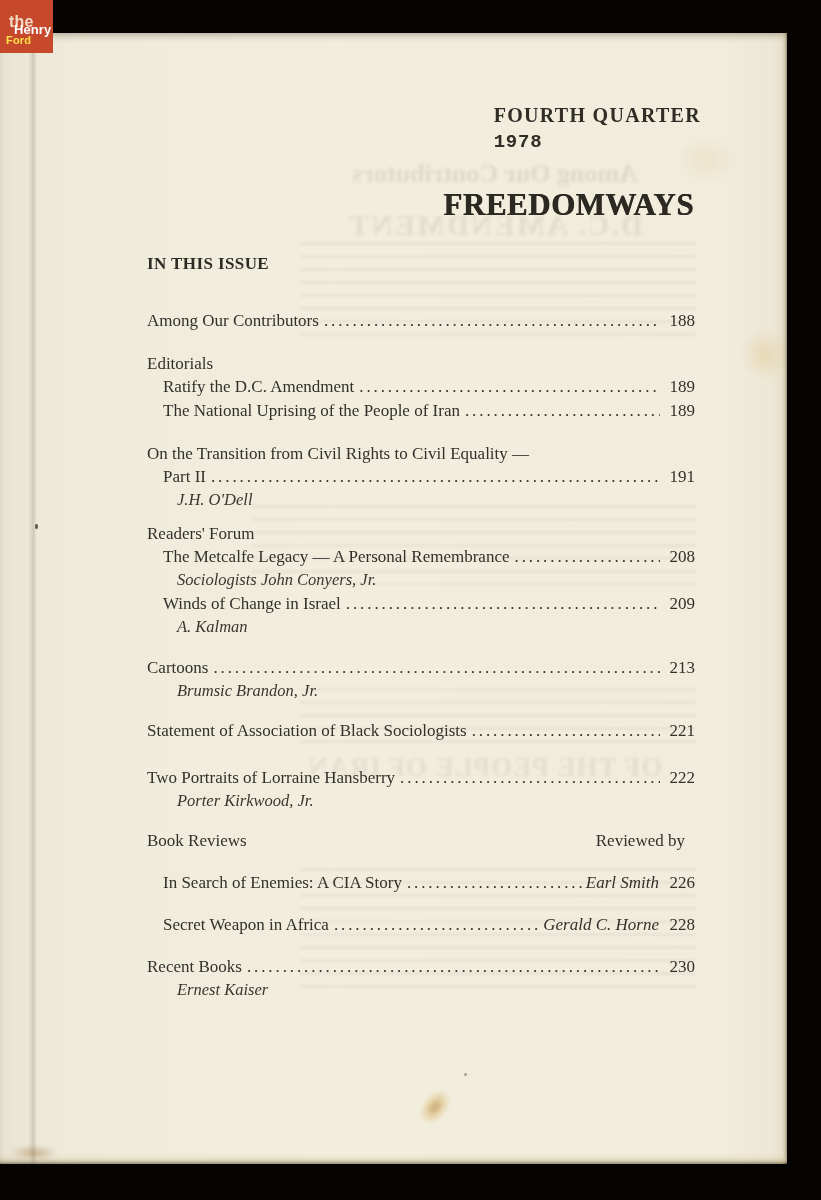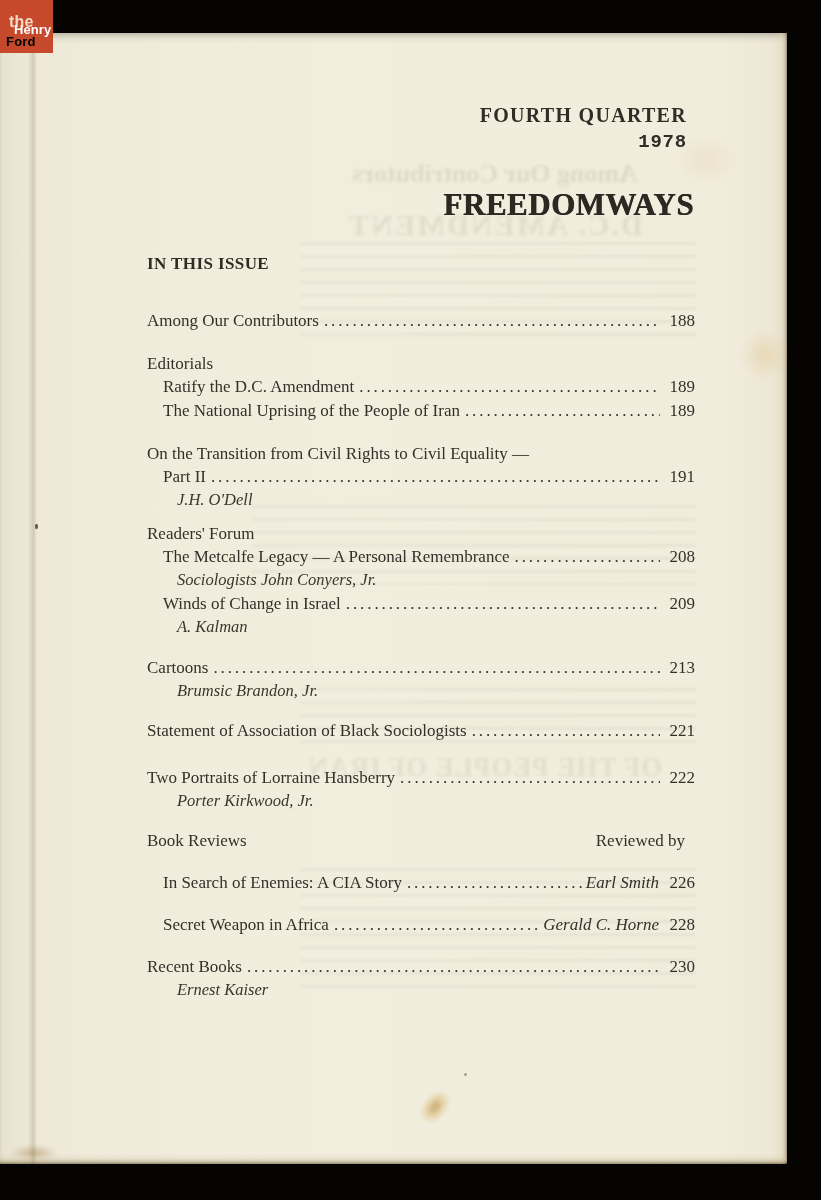--- a/index.html
+++ b/index.html
@@ -28,24 +28,24 @@
     position:absolute;left:0;right:0;bottom:0;height:11px;
     background:linear-gradient(0deg,rgba(95,80,48,.55) 0px,rgba(178,164,122,.35) 3px,rgba(210,198,160,.20) 6px,rgba(210,198,160,0) 11px);
   }
   
   .logo{
     position:absolute;left:0;top:0;width:53px;height:53px;background:#c6492c;
     font-family:"Liberation Sans","DejaVu Sans",sans-serif;z-index:5;
   }
   .logo .the{position:absolute;left:9px;top:13px;font-size:16px;font-weight:700;color:#f3d9c4;letter-spacing:.2px;}
   .logo .henry{position:absolute;left:14px;top:22px;font-size:13px;font-weight:700;color:#ffffff;letter-spacing:.1px;}
-  .logo .ford{position:absolute;left:6px;top:34px;font-size:13px;font-weight:700;color:#000000;letter-spacing:.2px;}
+  .logo .ford{position:absolute;left:6px;top:34px;font-size:11px;font-weight:700;color:#fde047;letter-spacing:.2px;}
   
   .masthead{
-    position:absolute;top:70px;right:100px;text-align:right;
+    position:absolute;top:70px;right:86px;
     font-size:20px;font-weight:700;letter-spacing:1.3px;color:#2f2d26;line-height:24px;
   }
   .masthead .year{font-size:19px;letter-spacing:.8px;margin-top:3px;font-family:Liberation Mono, monospace;}
   .mag-title{
     position:absolute;top:154px;right:93px;
     font-size:31px;font-weight:700;letter-spacing:.5px;color:#2b2922;
     text-shadow:.5px 0 0 currentColor;
     white-space:nowrap;
   }
   

